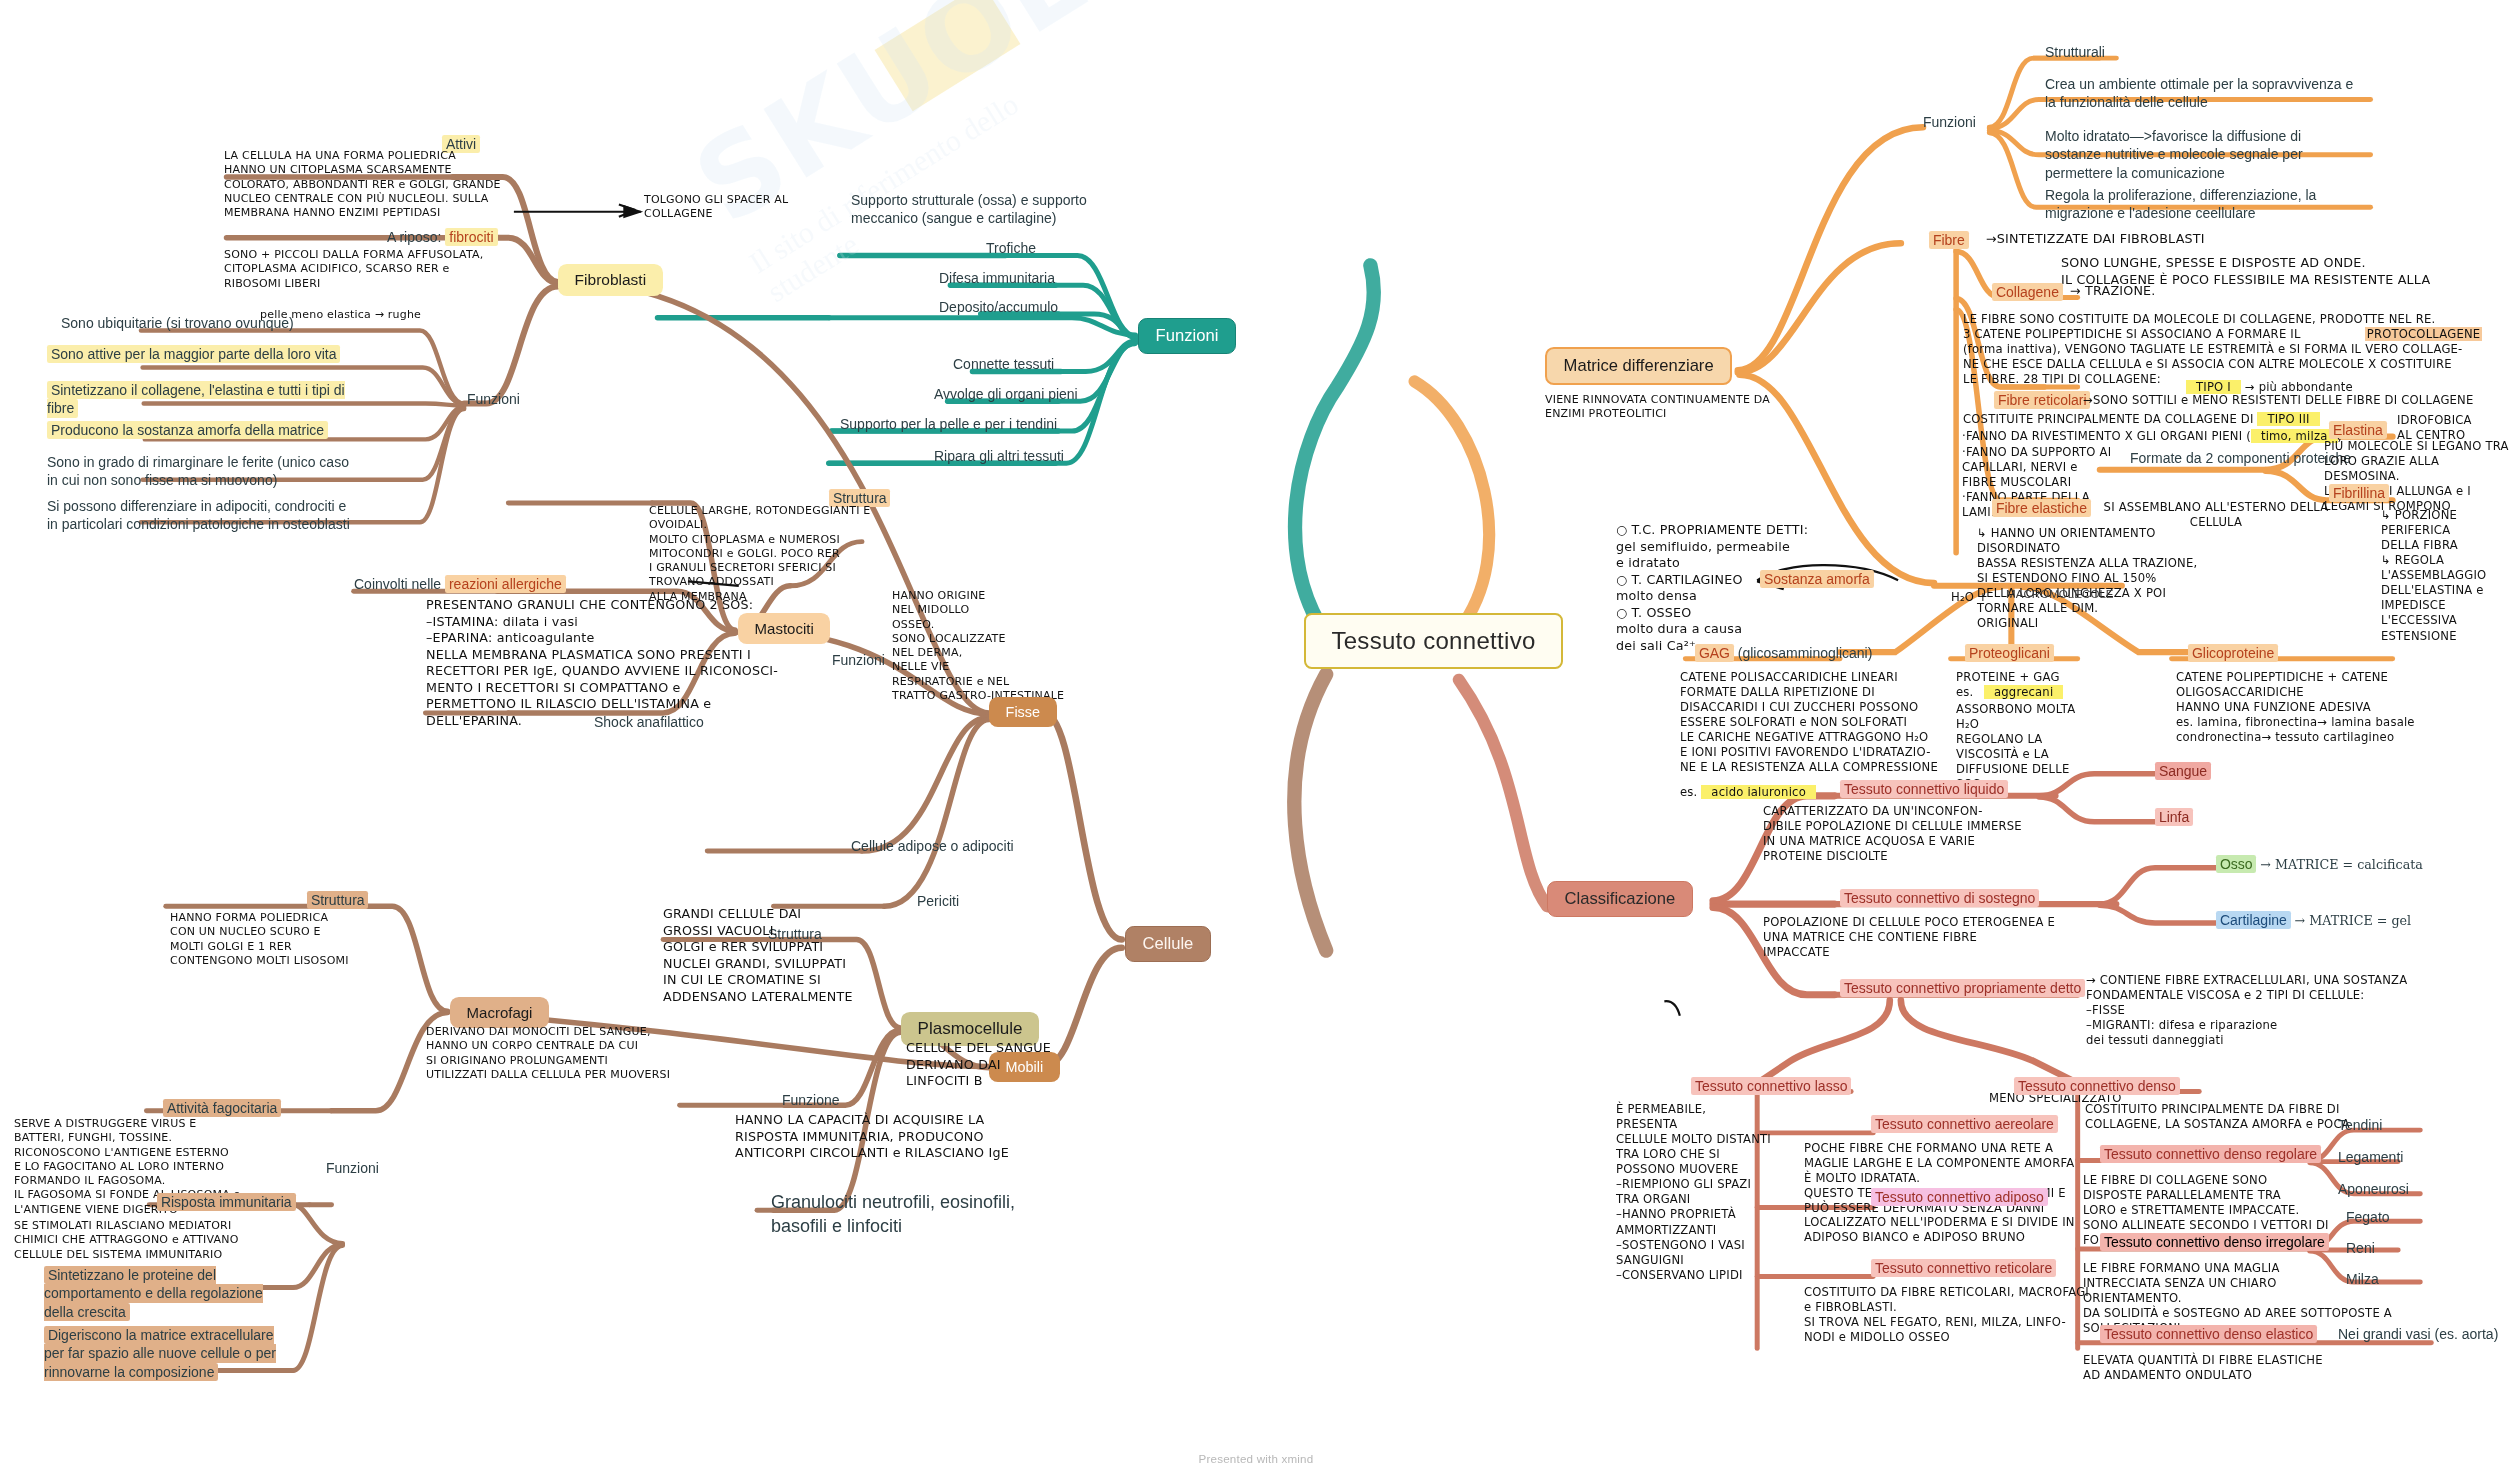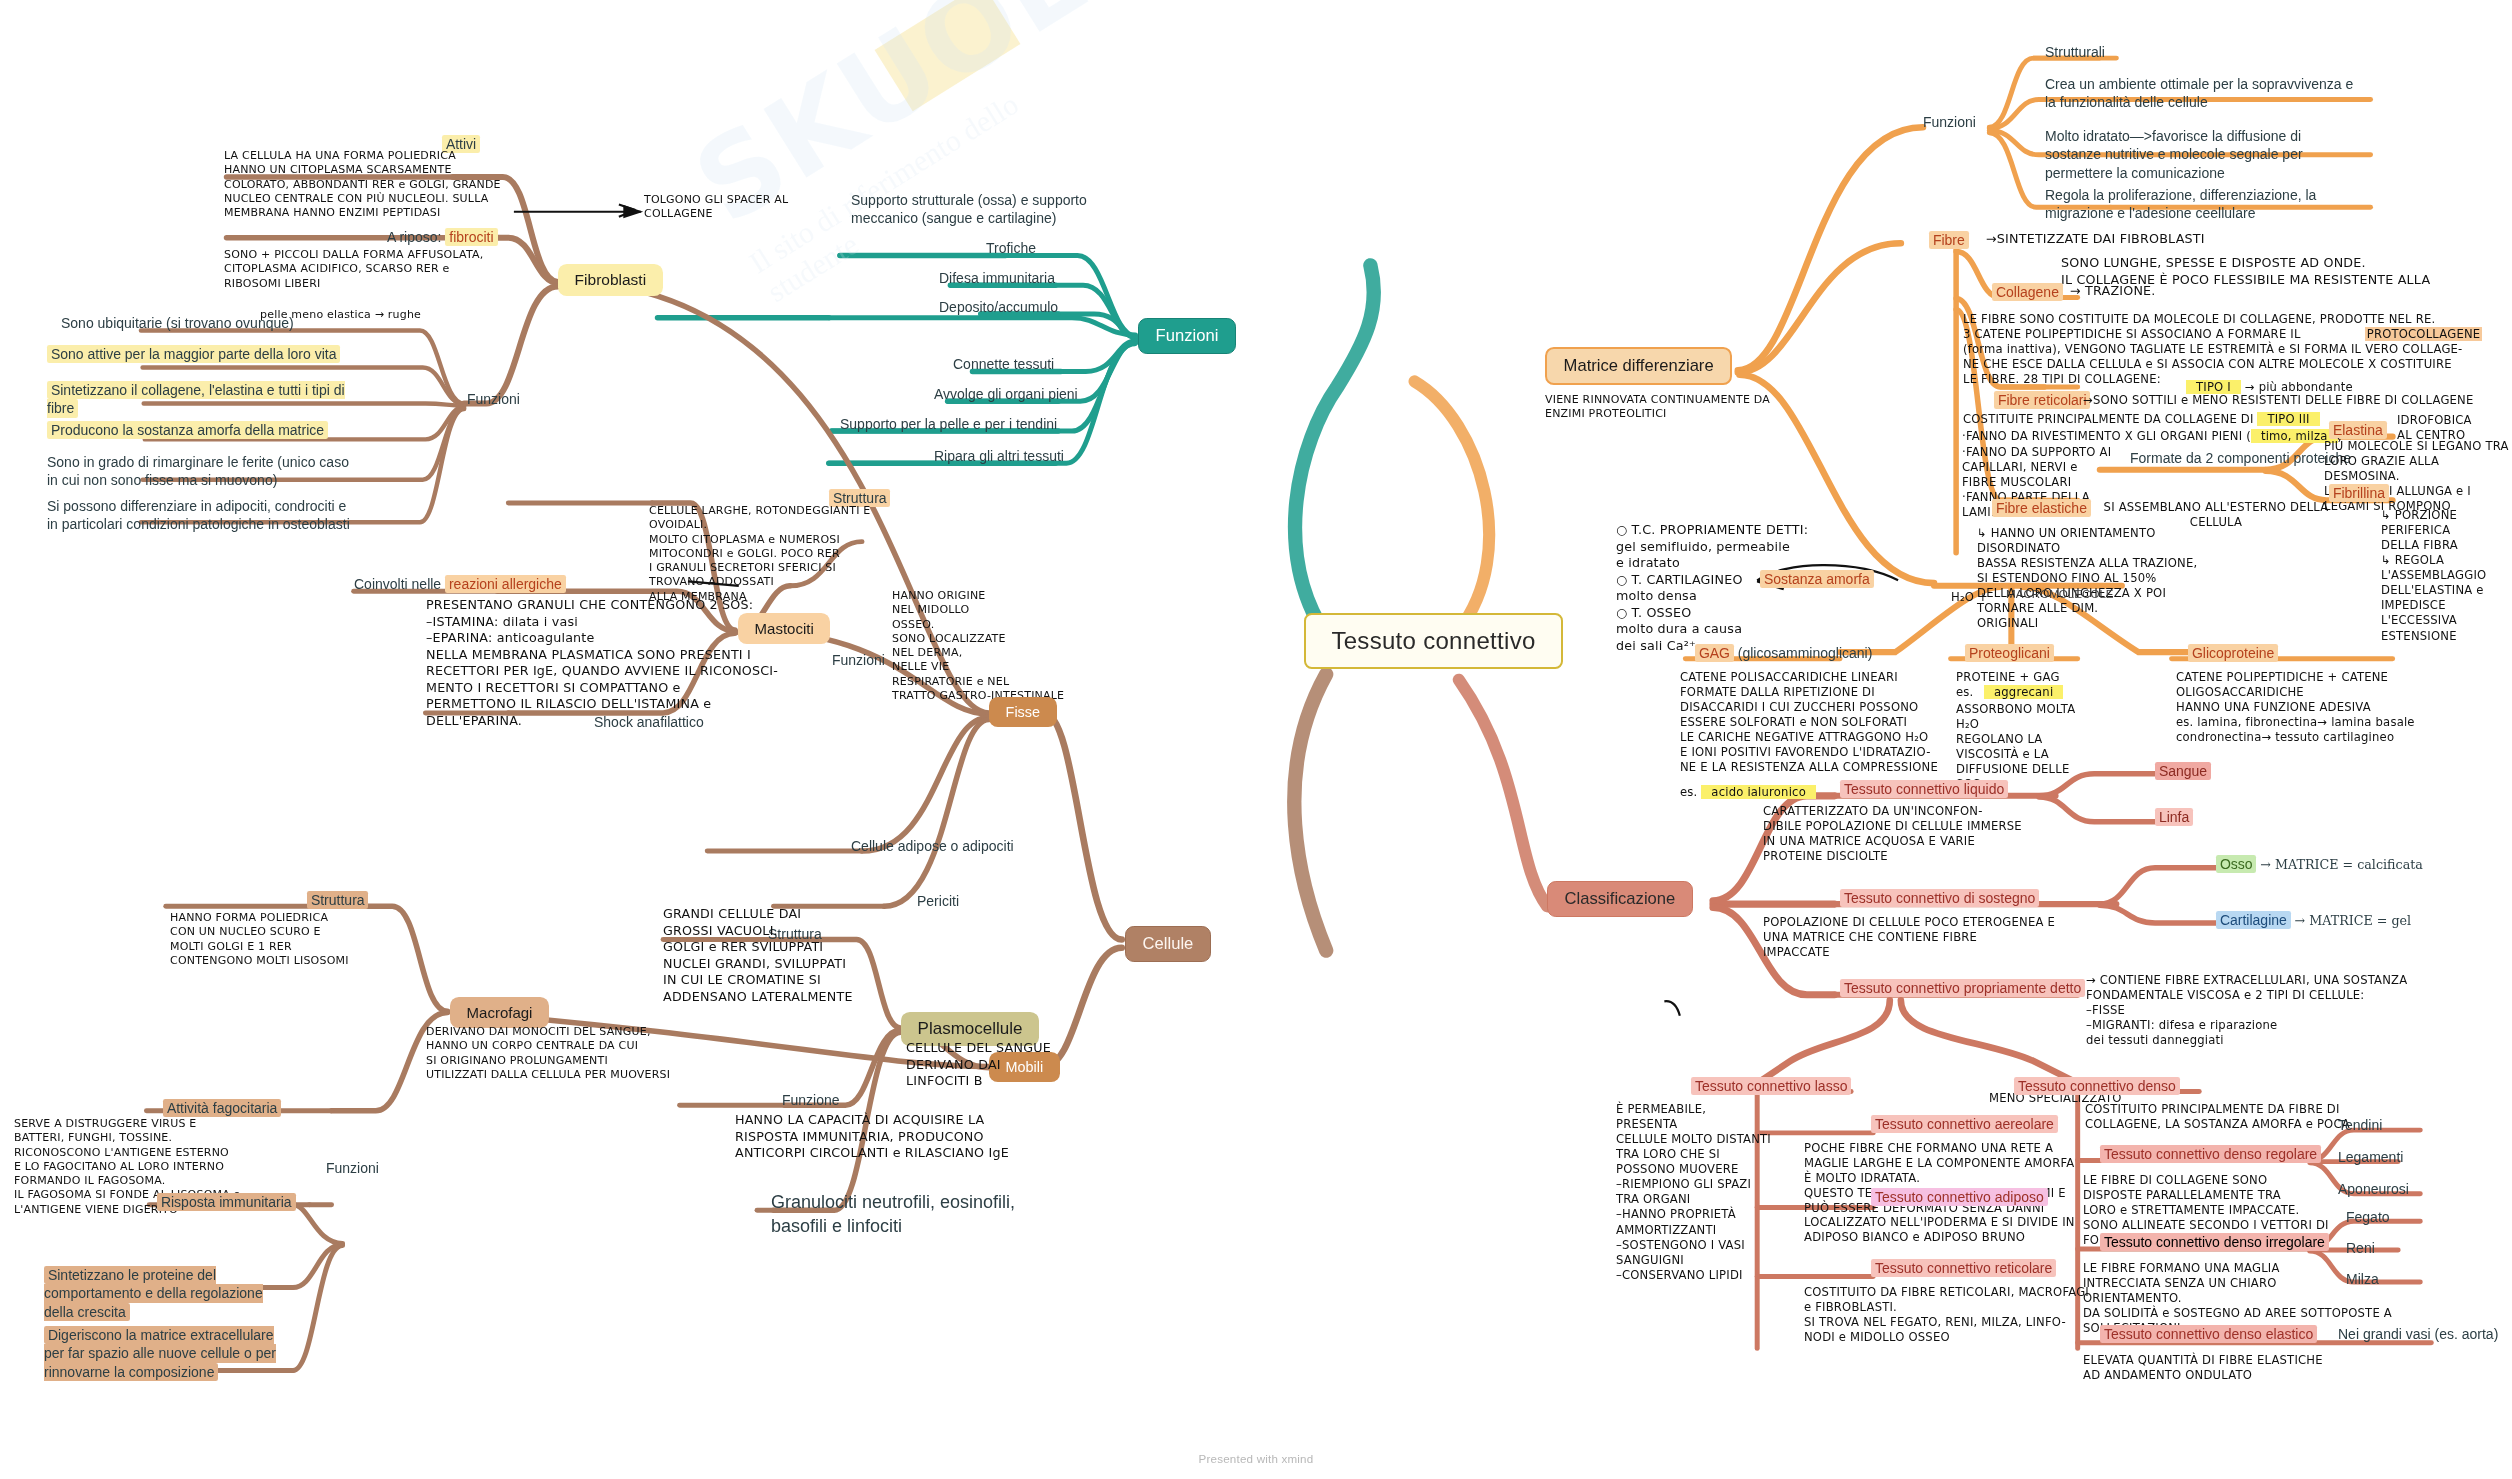--- a/index.html
+++ b/index.html
@@ -466,20 +466,23 @@
 BATTERI, FUNGHI, TOSSINE.
 RICONOSCONO L'ANTIGENE ESTERNO
 E LO FAGOCITANO AL LORO INTERNO
 FORMANDO IL FAGOSOMA.
 IL FAGOSOMA SI FONDE AL LISOSOMA e
 L'ANTIGENE VIENE DIGERITO</div>
 
   <div class="topic" style="left:157px; top:1193px;">
     <span class="hl hl-tan">Risposta immunitaria</span>
   </div>
+  <div class="hw" style="left:14px; top:1219px; width:287px; white-space:pre-line;">SE STIMOLATI RILASCIANO MEDIATORI
+CHIMICI CHE ATTRAGGONO e ATTIVANO
+CELLULE DEL SISTEMA IMMUNITARIO</div>
 
   <div class="topic" style="left:326px; top:1159px;">Funzioni</div>
 
   <div class="topic" style="left:44px; top:1266px; width:232px;">
     <span class="hl hl-tan">Sintetizzano le proteine del comportamento e della regolazione della crescita</span>
   </div>
   <div class="topic" style="left:44px; top:1326px; width:238px;">
     <span class="hl hl-tan">Digeriscono la matrice extracellulare per far spazio alle nuove cellule o per rinnovarne la composizione</span>
   </div>
 

